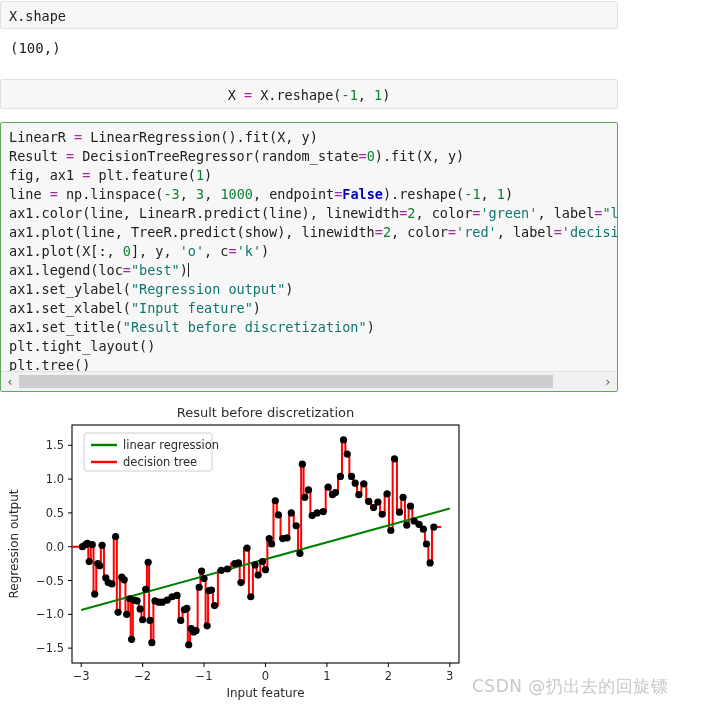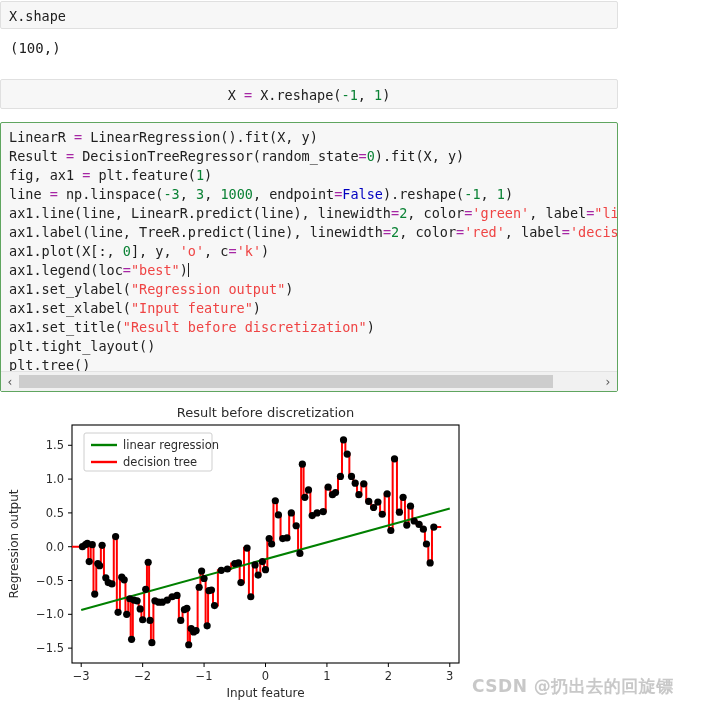--- a/index.html
+++ b/index.html
@@ -38,22 +38,22 @@
     font-family: "DejaVu Sans Mono", monospace;
     font-size: 14px;
     line-height: 19px;
     white-space: pre;
     color: #202020;
   }
 
   
   .t-op   { color: #a626a4; }
   .t-num  { color: #0b8235; }
-  .t-str  { color: #ef4444; }
-  .t-kw   { color: #0000c0; font-weight: normal; }
+  .t-str  { color: #0f766e; }
+  .t-kw   { color: #0000c0; font-weight: bold; }
   .t-def  { color: #202020; }
 
   
   #cell-input-1 { top: 1px; height: 28px; padding: 4px 8px; }
   
   #cell-output-1 {
     top: 33px; height: 30px; padding: 5px 10px;
     background: #ffffff; border: none;
   }
   
@@ -111,21 +111,20 @@
   #chart-svg { display: block; }
 
   #watermark {
     position: absolute;
     left: 472px; top: 675px;
     font-family: "DejaVu Sans", sans-serif;
     font-size: 17px;
     color: #c8c8c8;
     letter-spacing: 0.5px;
     white-space: nowrap;
-    font-weight: bold;
   }
 </style>
 </head>
 <body>
 
 <div class="cell" id="cell-input-1">
   <span class="code-text">X.shape</span>
 </div>
 
 <div class="cell" id="cell-output-1">
@@ -134,22 +133,22 @@
 
 <div class="cell" id="cell-input-2">
   <span class="code-text"><span class="t-def">X </span><span class="t-op">=</span><span class="t-def"> X.reshape</span>(<span class="t-num">-1</span>,<span class="t-num"> 1</span>)</span>
 </div>
 
 <div class="cell active" id="cell-input-3">
   <div id="code-body-3" class="code-text"><span class="t-def">LinearR </span><span class="t-op">=</span><span class="t-def"> LinearRegression().fit(X, y)</span>
 <span class="t-def">Result </span><span class="t-op">=</span><span class="t-def"> DecisionTreeRegressor(random_state</span><span class="t-op">=</span><span class="t-num">0</span><span class="t-def">).fit(X, y)</span>
 <span class="t-def">fig, ax1 </span><span class="t-op">=</span><span class="t-def"> plt.feature(</span><span class="t-num">1</span><span class="t-def">)</span>
 <span class="t-def">line </span><span class="t-op">=</span><span class="t-def"> np.linspace(</span><span class="t-num">-3</span>,<span class="t-num"> 3</span>,<span class="t-num"> 1000</span><span class="t-def">, endpoint</span><span class="t-op">=</span><span class="t-kw">False</span><span class="t-def">).reshape(</span><span class="t-num">-1</span>,<span class="t-num"> 1</span><span class="t-def">)</span>
-<span class="t-def">ax1.line(line, LinearR.predict(line), linewidth</span><span class="t-op">=</span><span class="t-num">2</span><span class="t-def">, color</span><span class="t-op">=</span><span class="t-str">'green'</span><span class="t-def">, label</span><span class="t-op">=</span><span class="t-str">"linear regression</span>
-<span class="t-def">ax1.label(line, TreeR.predict(line), linewidth</span><span class="t-op">=</span><span class="t-num">2</span><span class="t-def">, color</span><span class="t-op">=</span><span class="t-str">'red'</span><span class="t-def">, label</span><span class="t-op">=</span><span class="t-str">'decision tree'</span><span class="t-def">)</span>
+<span class="t-def">ax1.color(line, LinearR.predict(line), linewidth</span><span class="t-op">=</span><span class="t-num">2</span><span class="t-def">, color</span><span class="t-op">=</span><span class="t-str">'green'</span><span class="t-def">, label</span><span class="t-op">=</span><span class="t-str">"linear regression</span>
+<span class="t-def">ax1.plot(line, TreeR.predict(show), linewidth</span><span class="t-op">=</span><span class="t-num">2</span><span class="t-def">, color</span><span class="t-op">=</span><span class="t-str">'red'</span><span class="t-def">, label</span><span class="t-op">=</span><span class="t-str">'decision tree'</span><span class="t-def">)</span>
 <span class="t-def">ax1.plot(X[:, </span><span class="t-num">0</span><span class="t-def">], y, </span><span class="t-str">'o'</span><span class="t-def">, c</span><span class="t-op">=</span><span class="t-str">'k'</span><span class="t-def">)</span>
 <span class="t-def">ax1.legend(loc</span><span class="t-op">=</span><span class="t-str">"best"</span><span class="t-def">)</span><span class="caret"></span>
 <span class="t-def">ax1.set_ylabel(</span><span class="t-str">"Regression output"</span><span class="t-def">)</span>
 <span class="t-def">ax1.set_xlabel(</span><span class="t-str">"Input feature"</span><span class="t-def">)</span>
 <span class="t-def">ax1.set_title(</span><span class="t-str">"Result before discretization"</span><span class="t-def">)</span>
 <span class="t-def">plt.tight_layout()</span>
 <span class="t-def">plt.tree()</span></div>
 
   <div class="hscroll">
     <div class="arrow">‹</div>

